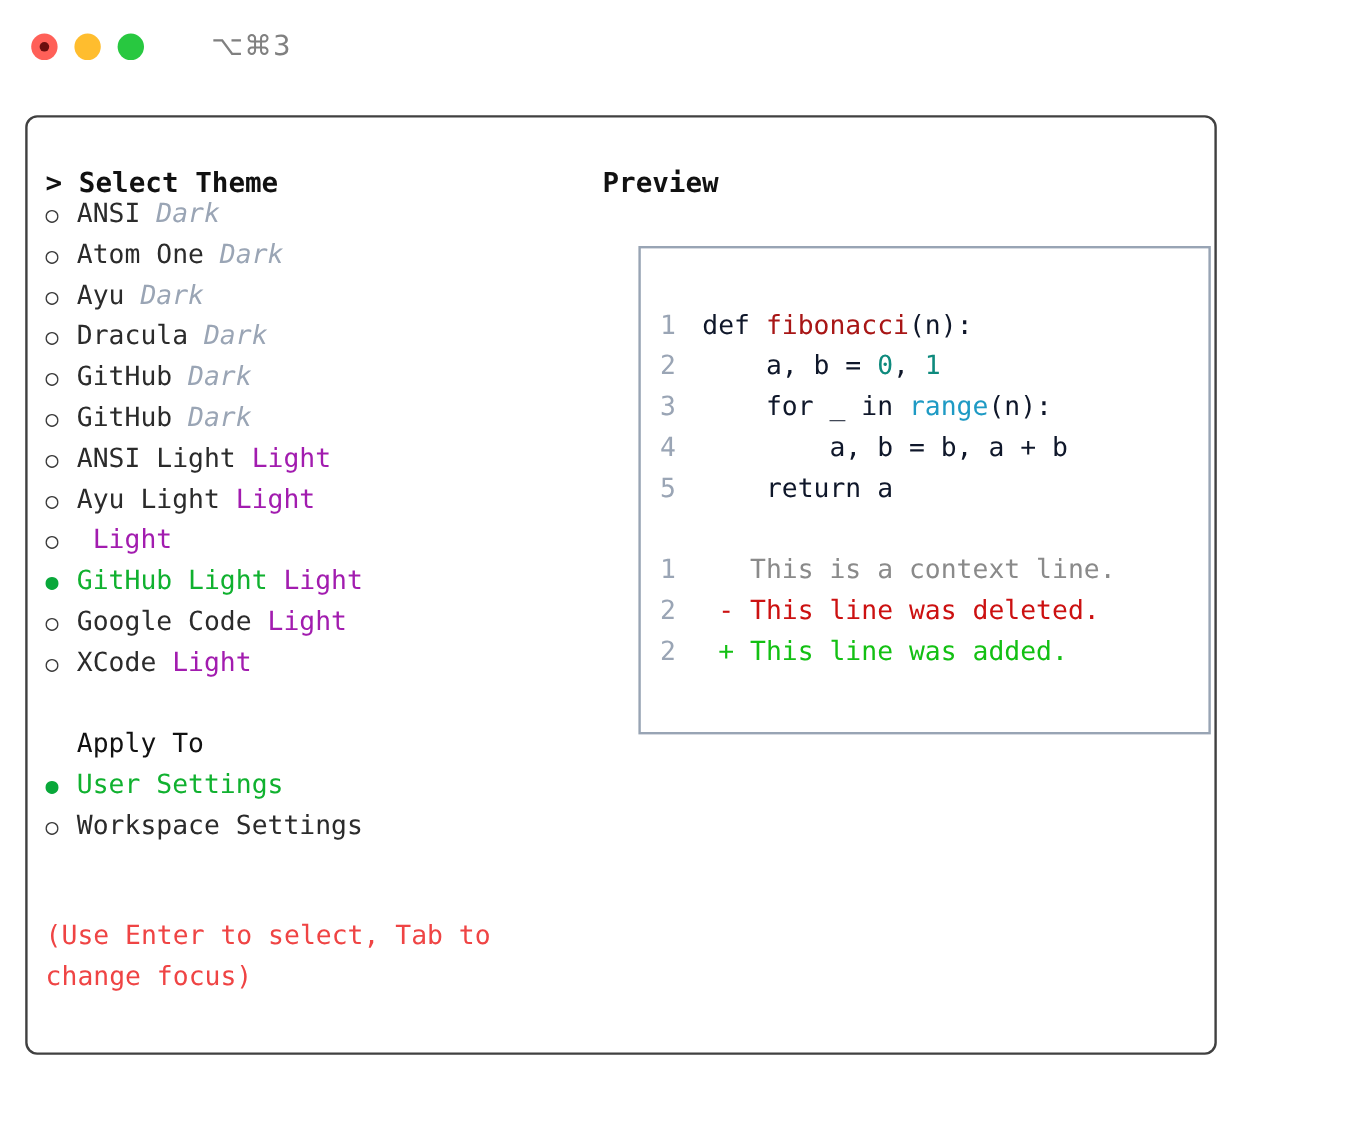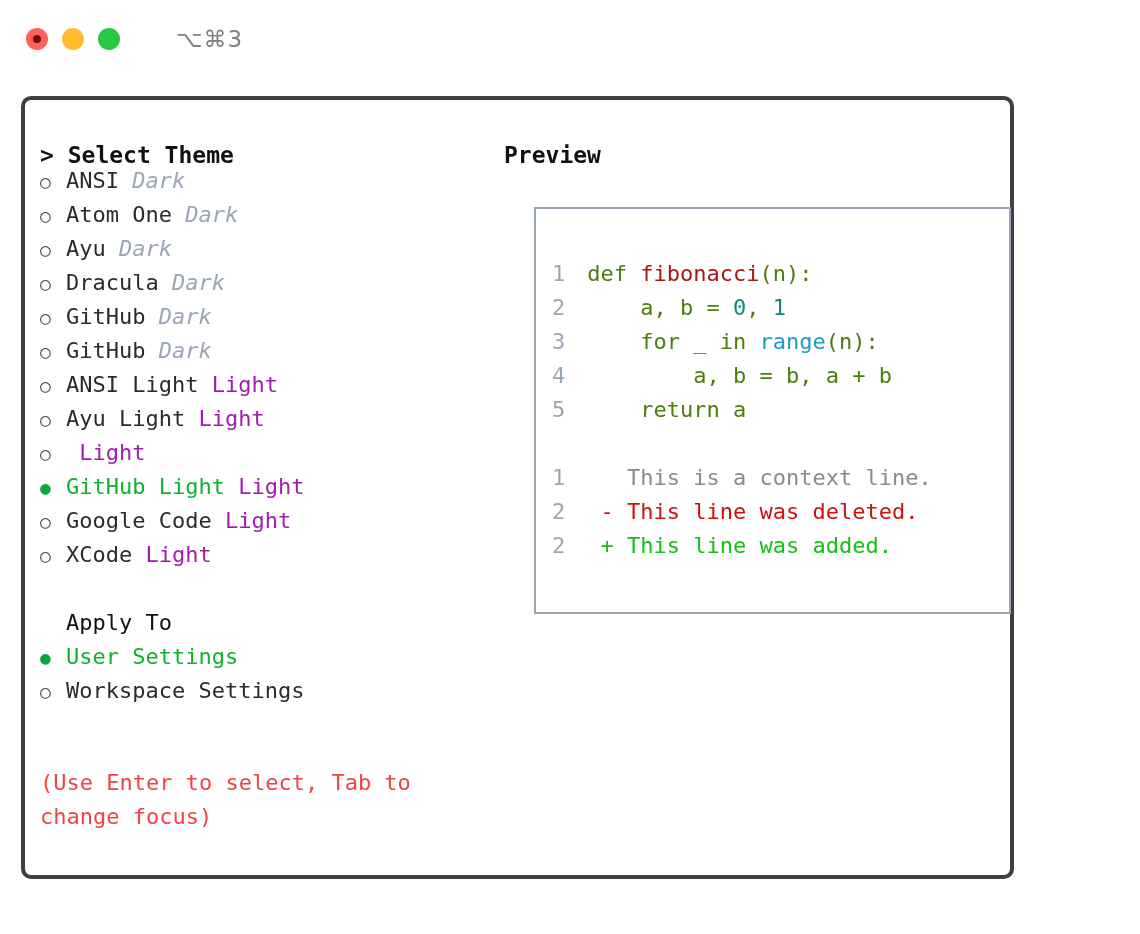--- a/index.html
+++ b/index.html
@@ -37,21 +37,21 @@
     color: #808080;
     letter-spacing: 1px;
     font-family: "DejaVu Sans", sans-serif;
   }
 
   
   .panel {
     position: absolute;
     left: 21px; top: 96px;
     width: 993px; height: 783px;
-    border: 4px solid #404040;
+    border: 2px solid #404040;
     border-radius: 10px;
     background: #ffffff;
   }
 
   
   .col-left  { position: absolute; left: 15px;  top: 42px; width: 450px; }
   .col-right { position: absolute; left: 479px; top: 42px; width: 500px; }
 
   .section-title {
     font-size: 23px;
@@ -111,21 +111,21 @@
   }
   .code {
     position: absolute;
     left: 16px; top: 48px;
     font-size: 22px;
     line-height: 34px;
     white-space: pre;
   }
   .cl { display: block; height: 34px; }
   .ln  { color: #9aa5b5; display: inline-block; width: 22px; }
-  .tok-plain { color: #4d7c0f; }
+  .tok-plain { color: #0f172a; }
   .tok-func  { color: #a81616; }
   .tok-num   { color: #0e8a7d; }
   .tok-call  { color: #1e9ac4; }
   .d-ctx { color: #8a8a8a; }
   .d-del { color: #cc1111; }
   .d-add { color: #13c013; }
   .blank { display: block; height: 34px; }
 </style>
 </head>
 <body>

